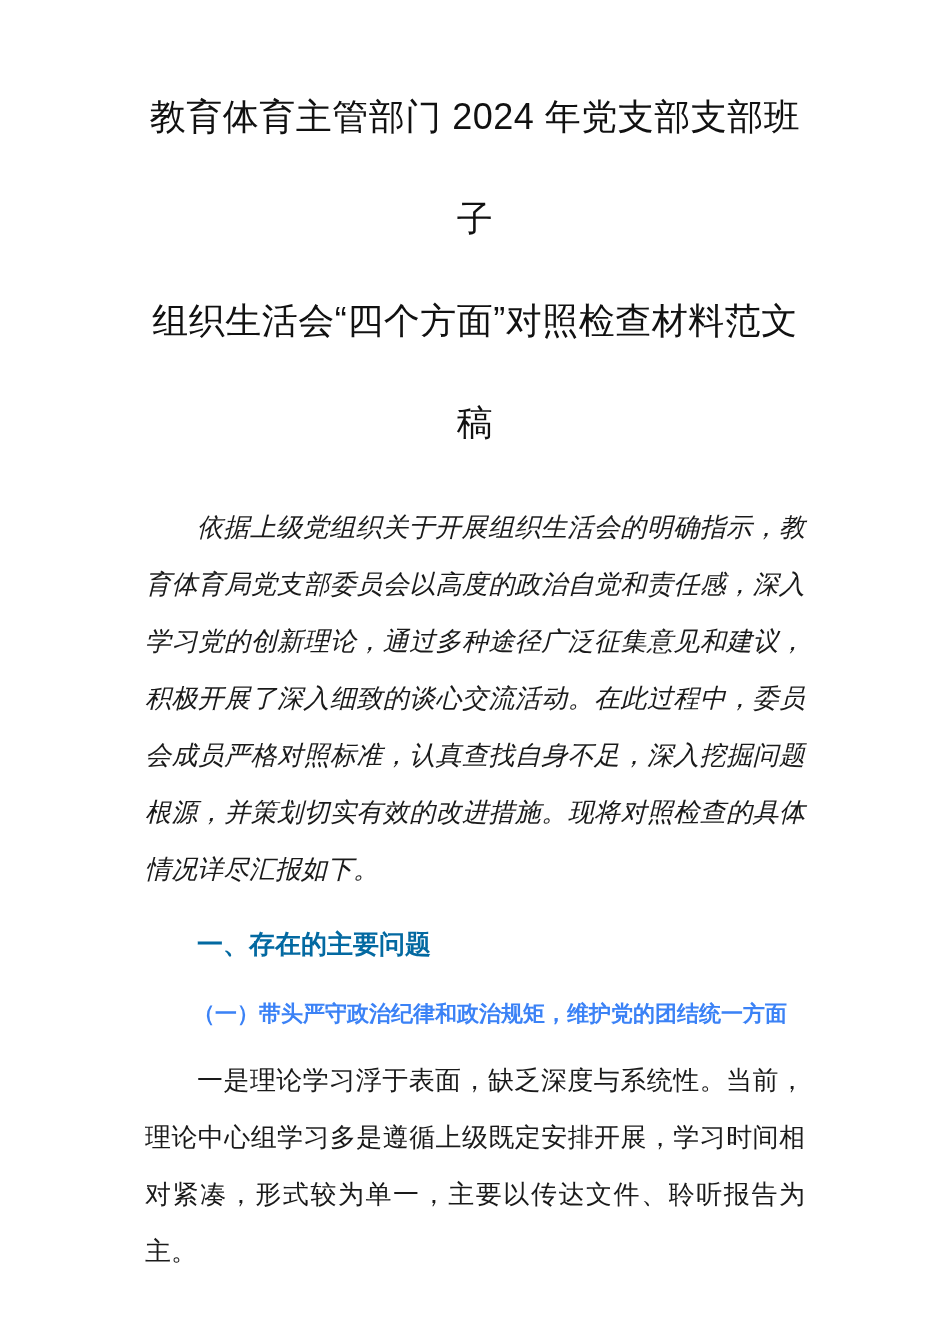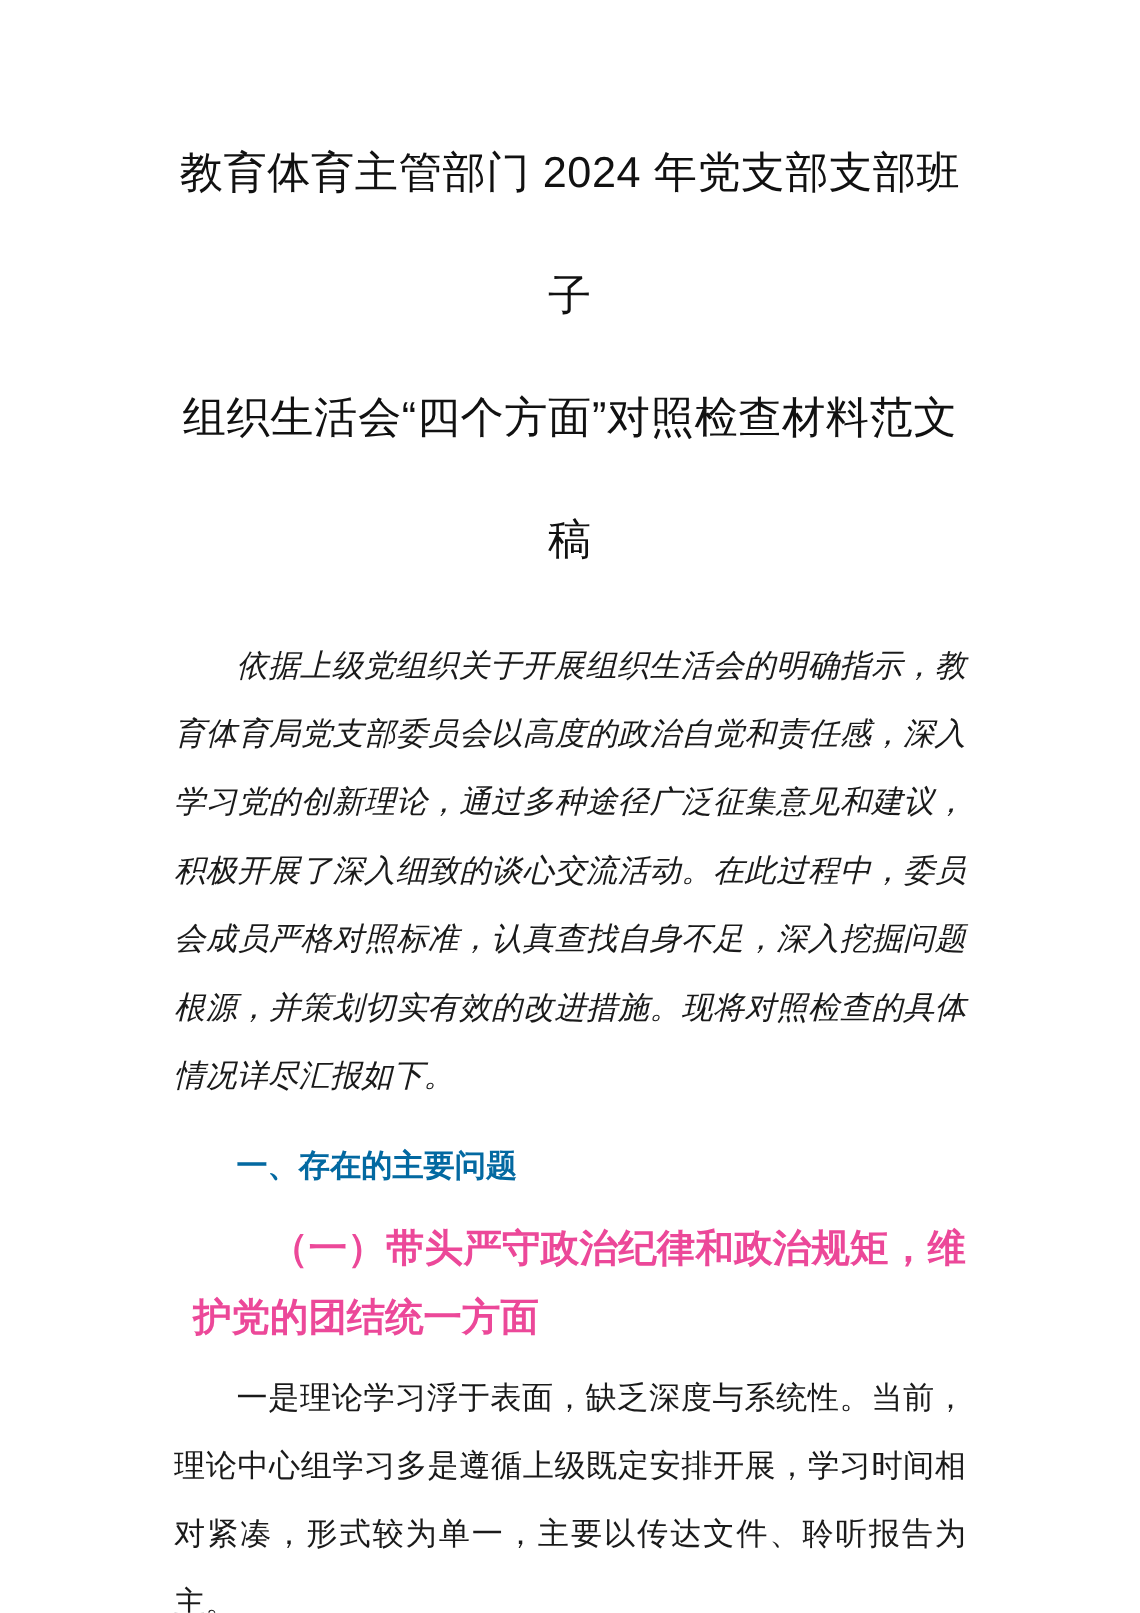--- a/index.html
+++ b/index.html
@@ -10,21 +10,21 @@
     width: 950px;
     height: 1344px;
     background: #ffffff;
     color: #000000;
     overflow: hidden;
   }
   .page {
     box-sizing: border-box;
     width: 950px;
     height: 1344px;
-    padding: 93px 145px 0 145px;
+    padding: 66px 145px 0 145px;
     background: #ffffff;
   }
   .doc-title {
     font-family: "Liberation Sans", sans-serif;
     font-size: 36px;
     line-height: 102px;
     font-weight: 400;
     text-align: center;
     color: #111111;
     letter-spacing: 0.5px;
@@ -48,26 +48,26 @@
     font-weight: 700;
     font-size: 26px;
     line-height: 57px;
     text-indent: 2em;
     margin: 18px 0 0 0;
     color: #0369a1;
   }
   .heading-2 {
     font-family: "Liberation Serif", serif;
     font-weight: 700;
-    font-size: 32px;
+    font-size: 22px;
     line-height: 57px;
     text-indent: 2em;
     text-align: justify;
-    margin: 12px 0 10px 16px;
-    color: #ec4899;
+    margin: 12px 0 10px 4px;
+    color: #3b82f6;
   }
 </style>
 </head>
 <body>
 
 <div class="page">
 
   <div class="doc-title">
     <div>教育体育主管部门 2024 年党支部支部班子</div>
     <div>组织生活会“四个方面”对照检查材料范文</div>

